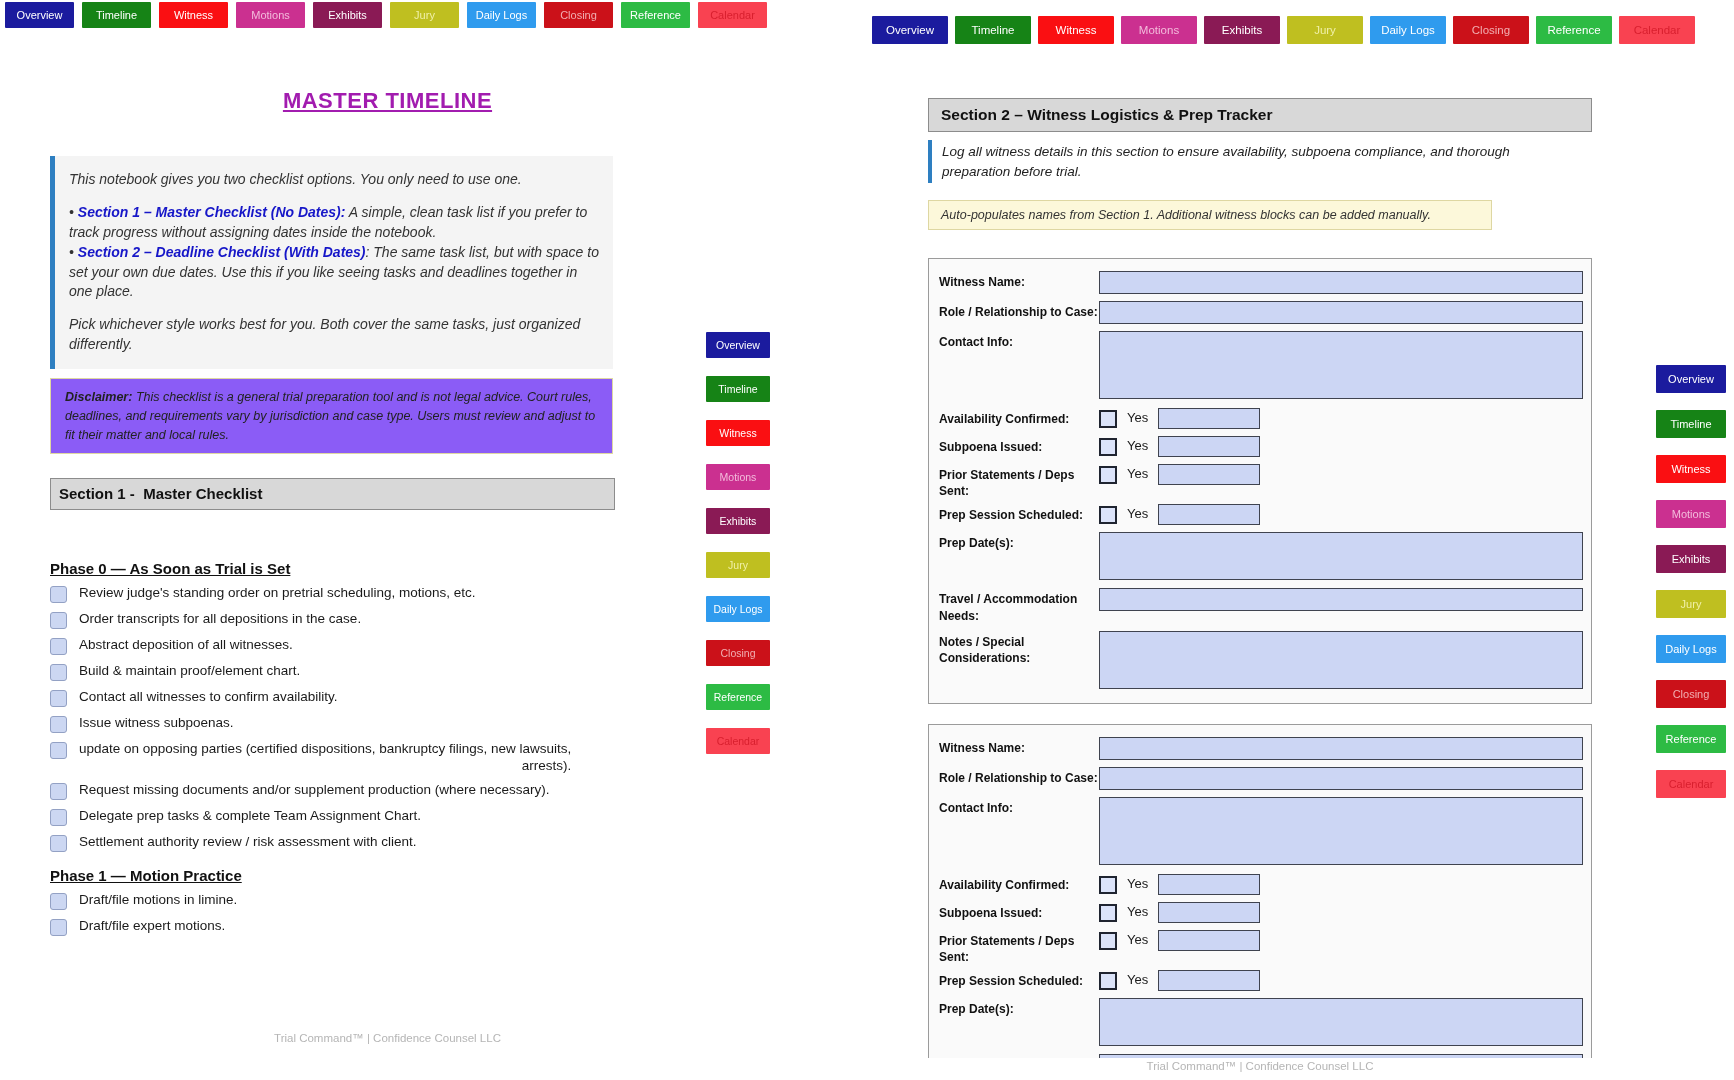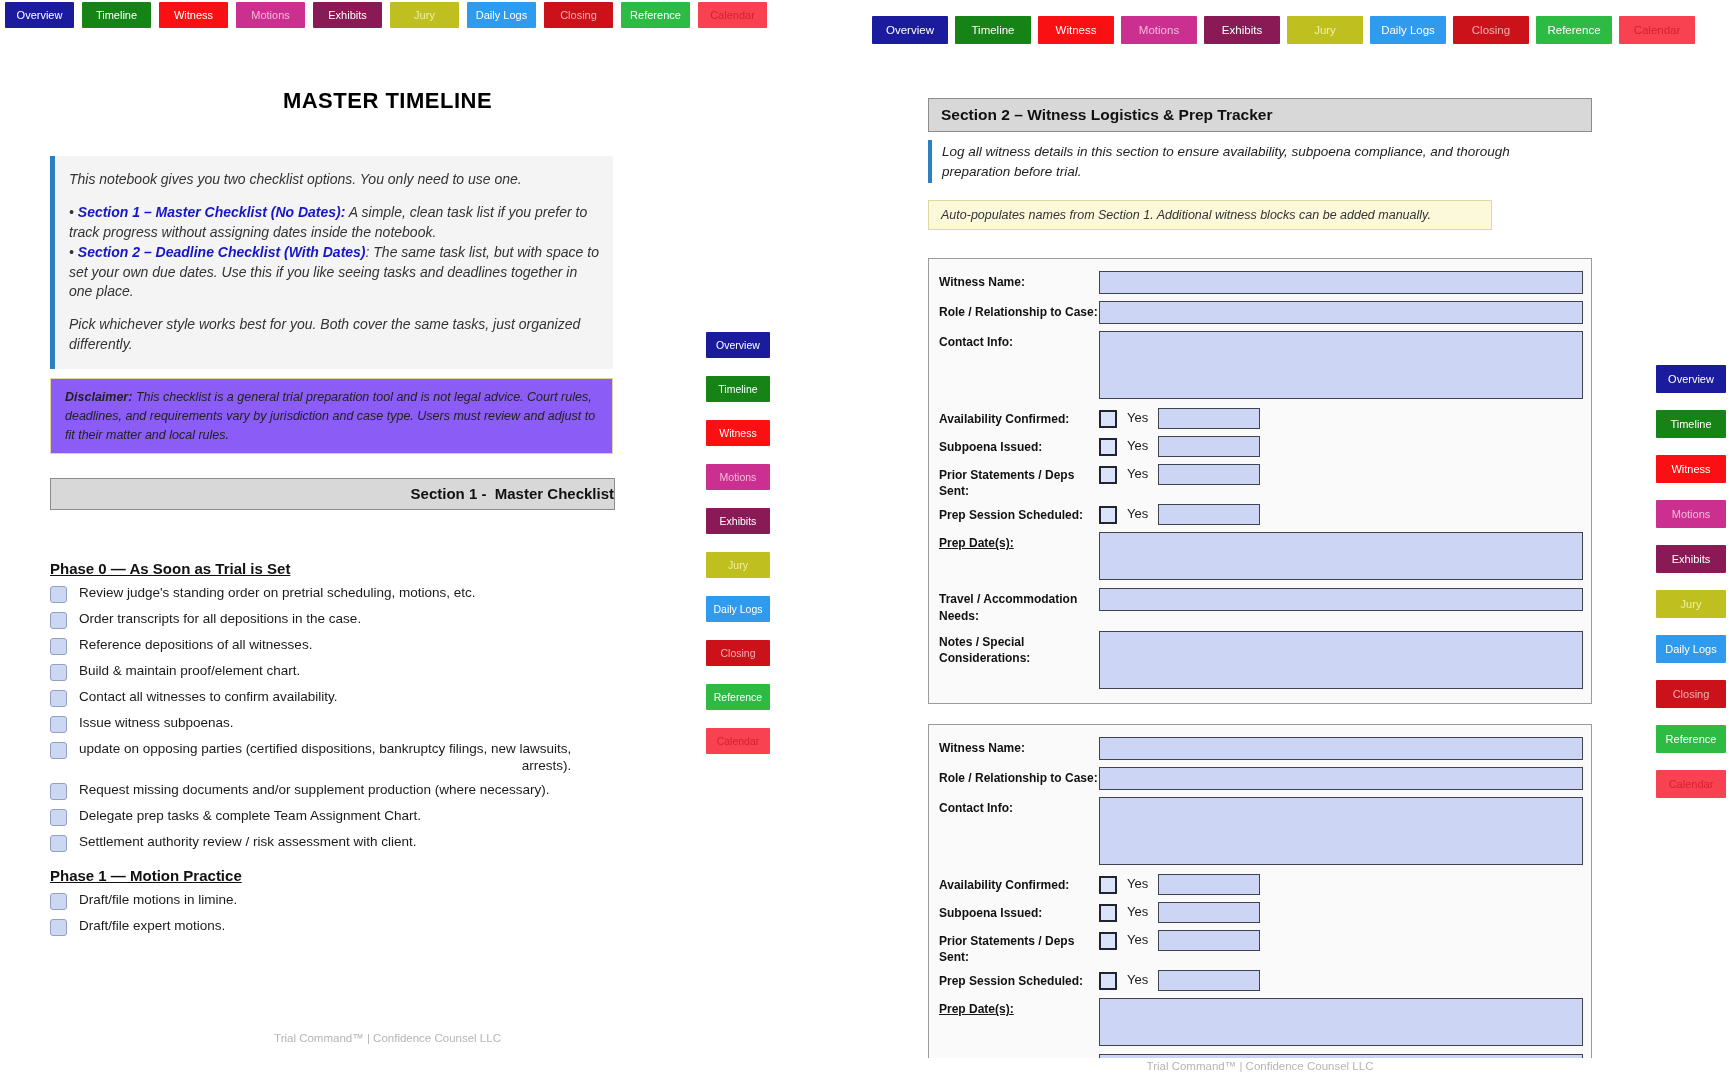--- a/index.html
+++ b/index.html
@@ -13,33 +13,33 @@
   .tab-h-r{width:76px;height:28px;font-size:11.5px;}
   .tab-v-m{width:64px;height:26px;font-size:10.5px;}
   .tab-v-r{width:70px;height:28px;font-size:11px;}
   #tabs-left{position:absolute;top:2px;left:5px;display:flex;gap:8px;}
   #tabs-right{position:absolute;top:16px;left:872px;display:flex;gap:7px;}
   #nav-middle{position:absolute;top:332px;left:706px;display:flex;flex-direction:column;gap:18px;}
   #nav-right{position:absolute;top:365px;left:1656px;display:flex;flex-direction:column;gap:17px;}
 
   
   #page-title{position:absolute;top:88px;left:0;width:775px;text-align:center;
-              font-size:22px;font-weight:bold;letter-spacing:.5px;color:#000000;}
+              font-size:22px;font-weight:bold;letter-spacing:.5px;color:#a21caf;text-decoration:underline;}
   #intro{position:absolute;top:156px;left:50px;width:563px;box-sizing:border-box;background:#f4f4f4;
          border-left:5px solid #2e7fc1;padding:14px;font-style:italic;font-size:14px;
          line-height:1.42;color:#333;}
   #intro .gap{height:13px;}
   .blue-b{color:#1616c8;font-weight:bold;}
   #disclaimer{position:absolute;top:378px;left:50px;width:563px;box-sizing:border-box;background:#8b5cf6;
               border:1px solid #ded7a2;padding:9px 14px;font-style:italic;font-size:12.5px;
               line-height:1.5;color:#222;}
   .b-i{font-weight:bold;}
   #sec1-header{position:absolute;top:478px;left:50px;width:565px;height:32px;box-sizing:border-box;
                background:#d8d8d8;border:1px solid #8c8c8c;font-weight:bold;font-size:15px;
-               line-height:30px;padding-left:8px;color:#111;white-space:pre-wrap;text-align:right;}
+               line-height:30px;padding-left:8px;color:#111;white-space:pre-wrap;}
   #checklist{position:absolute;top:552px;left:50px;width:565px;}
   .phase-heading{font-size:15px;font-weight:bold;text-decoration:underline;margin:15px 0 8px 0;color:#111;}
   .phase-heading:first-child{margin-top:8px;}
   .check-item{display:flex;align-items:flex-start;margin-bottom:8px;text-align:right;}
   .checkbox{width:15px;height:15px;min-width:15px;background:#ccd7f2;border:1px solid #93a1c4;
             border-radius:3px;margin-right:12px;margin-top:1px;}
   .check-text{font-size:13.5px;line-height:16.5px;color:#1a1a1a;white-space:pre-wrap;}
   #footer-left{position:absolute;top:1032px;left:0;width:775px;text-align:center;
                font-size:11.5px;color:#b5b5b5;}
 
@@ -60,21 +60,21 @@
           padding-top:3px;line-height:1.35;white-space:nowrap;}
   .wrow-prior-statements .wlabel,.wrow-travel .wlabel,.wrow-notes .wlabel{white-space:normal;}
   .wfield{flex:1;display:flex;align-items:flex-start;}
   .tinput{flex:1;height:21px;background:#ccd6f4;border:1.5px solid #3f434f;}
   .tarea{flex:1;background:#ccd6f4;border:1.5px solid #3f434f;}
   .area-contact-info{height:66px;}
   .area-prep-dates{height:46px;}
   .area-notes{height:56px;}
   .wrow-contact-info{margin-bottom:9px;}
   .wrow-prior-statements{margin-bottom:5px;}
-  .wrow-prep-dates{margin-bottom:8px;text-decoration:underline;}
+  .wrow-prep-dates{margin-bottom:8px;}
   .wrow-notes{margin-bottom:0;}
   .yesbox{width:14px;height:14px;min-width:14px;border:2px solid #1f2430;background:#dbe3f9;margin-top:2px;}
   .yeslabel{font-size:13px;margin:2px 10px 0 10px;color:#1a1a1a;}
   .yesinput{width:100px;height:19px;background:#ccd6f4;border:1.5px solid #3f434f;}
   #footer-right{position:absolute;top:1060px;left:928px;width:664px;text-align:center;
                 font-size:11.5px;color:#b5b5b5;}
 </style>
 </head>
 <body>
 
@@ -151,21 +151,21 @@
       <div class="check-item">
         <div class="checkbox"></div>
         <div class="check-text">Review judge's standing order on pretrial scheduling, motions, etc.</div>
       </div>
       <div class="check-item">
         <div class="checkbox"></div>
         <div class="check-text">Order transcripts for all depositions in the case.</div>
       </div>
       <div class="check-item">
         <div class="checkbox"></div>
-        <div class="check-text">Reference depositions of all witnesses.</div>
+        <div class="check-text">Abstract deposition of all witnesses.</div>
       </div>
       <div class="check-item">
         <div class="checkbox"></div>
         <div class="check-text">Build &amp; maintain proof/element chart.</div>
       </div>
       <div class="check-item">
         <div class="checkbox"></div>
         <div class="check-text">Contact all witnesses to confirm availability.</div>
       </div>
       <div class="check-item">

